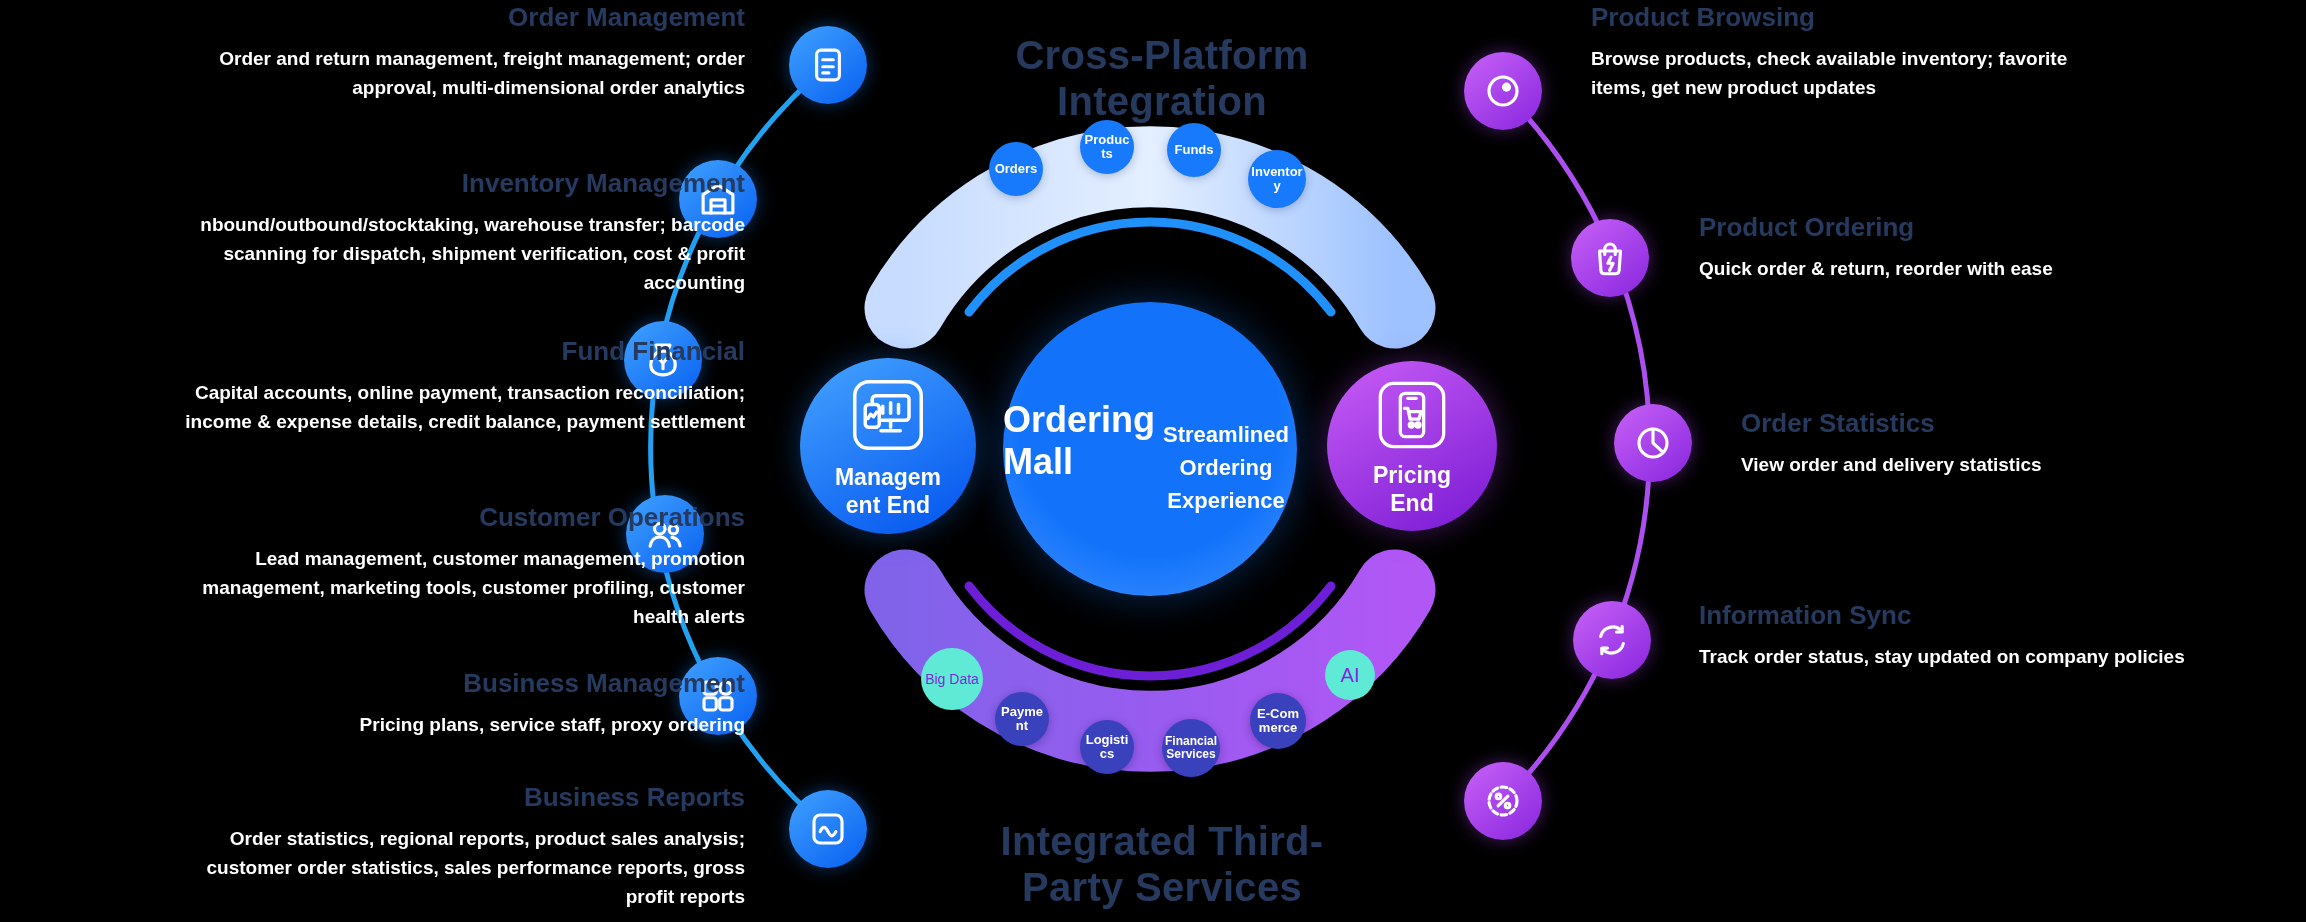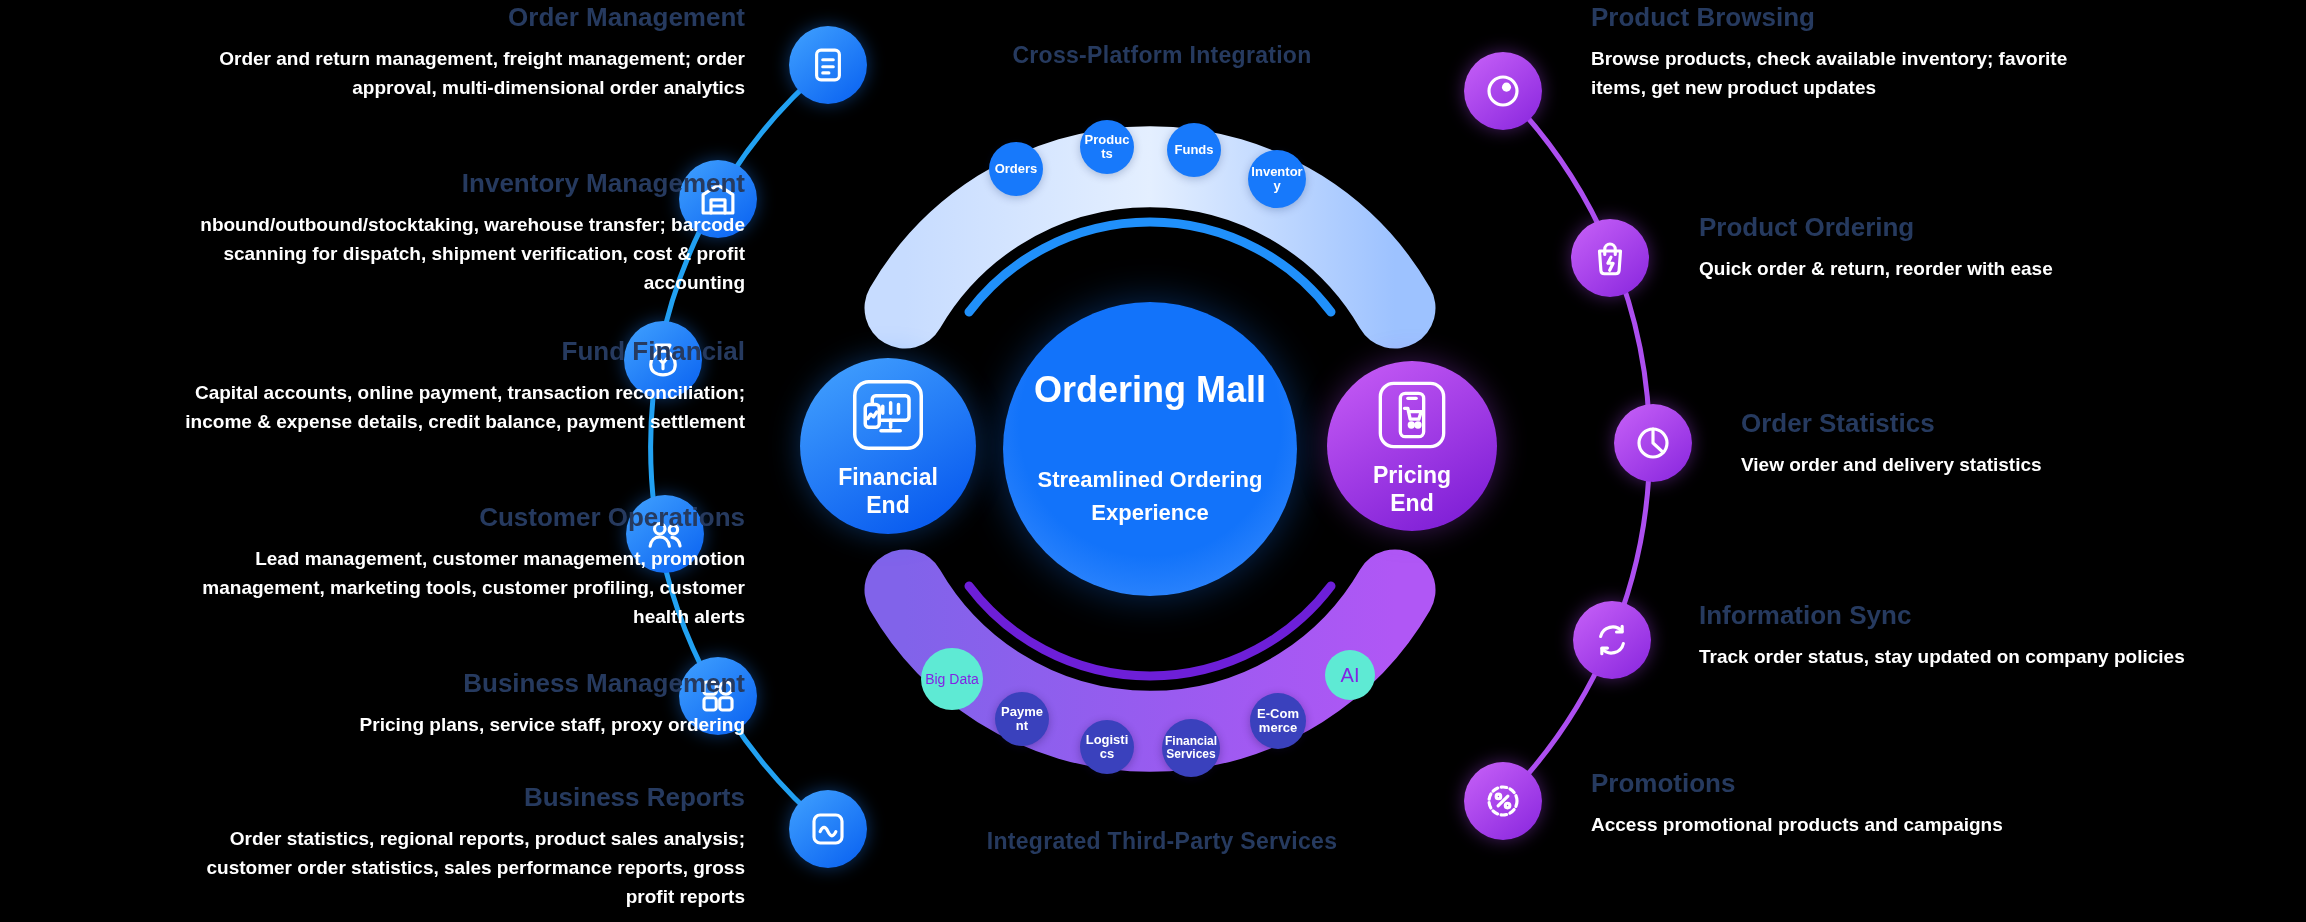--- a/index.html
+++ b/index.html
@@ -6,31 +6,31 @@
   .canvas {
     position:relative; width:2306px; height:922px; overflow:hidden;
     background:#000000;
     font-family:"Liberation Sans", sans-serif;
   }
   .overlay { position:absolute; left:0; top:0; width:2306px; height:922px; }
 
   
   .section-title {
     position:absolute; text-align:center; font-weight:800;
-    font-size:23px; line-height:46px; color:#263a5f; letter-spacing:0.3px;
+    font-size:40px; line-height:46px; color:#263a5f; letter-spacing:0.3px;
   }
   .top-title { left:912px; top:32px; width:500px; }
   .bottom-title { left:982px; top:818px; width:360px; }
 
   
   .center-circle {
     position:absolute; left:1003px; top:302px; width:294px; height:294px;
     border-radius:50%;
     background:radial-gradient(circle at 50% 42%, #1273fa 0%, #1273fa 58%, #4795ff 100%);
-    display:flex; flex-direction:column; align-items:center; justify-content:center;
+    display:flex; flex-direction:row; align-items:center; justify-content:center;
     box-shadow:0 0 40px rgba(22,119,255,0.35);
   }
   .center-title { color:#ffffff; font-weight:800; font-size:36px; margin-bottom:16px; }
   .center-sub { color:#ffffff; font-weight:600; font-size:22px; line-height:33px; width:230px; text-align:center;margin-top:36px; }
 
   .side-node {
     position:absolute; border-radius:50%;
     display:flex; flex-direction:column; align-items:center; justify-content:center;
     text-align:center;
   }
@@ -114,21 +114,21 @@
     <span class="node-icon">
       <svg width="84" height="84" viewBox="0 0 48 48" fill="none" stroke="#ffffff" stroke-width="2" stroke-linecap="round" stroke-linejoin="round">
         <rect x="5" y="5" width="38" height="38" rx="8"></rect>
         <rect x="15" y="13" width="21" height="14" rx="2"></rect>
         <path d="M21 23v-4M25.5 23v-6M30 23v-5"></path>
         <path d="M25.5 27v4M20 33h11"></path>
         <rect x="11" y="18" width="8" height="13" rx="2" fill="#1d74f5"></rect>
         <path d="M12.5 26l1.6-2.4 1.6 1.4 1.8-2.6"></path>
       </svg>
     </span>
-    <div class="node-label">Financial End</div>
+    <div class="node-label">Management End</div>
   </div>
 
   <div class="side-node order-node">
     <span class="node-icon">
       <svg width="80" height="80" viewBox="0 0 48 48" fill="none" stroke="#ffffff" stroke-width="2" stroke-linecap="round" stroke-linejoin="round">
         <rect x="5" y="5" width="38" height="38" rx="8"></rect>
         <rect x="17" y="11" width="14" height="26" rx="3"></rect>
         <path d="M21.5 14h5"></path>
         <path d="M19.5 20h2l1.4 6.5h5.2l1.4-4.5h-7.6"></path>
         <circle cx="23.6" cy="30" r="1.2" fill="#ffffff"></circle>
@@ -262,18 +262,14 @@
     <p>Quick order &amp; return, reorder with ease</p>
   </div>
   <div class="feature feature-right" style="left:1741px; top:406px; width:500px;">
     <h3>Order Statistics</h3>
     <p>View order and delivery statistics</p>
   </div>
   <div class="feature feature-right" style="left:1699px; top:598px; width:580px;">
     <h3>Information Sync</h3>
     <p>Track order status, stay updated on company policies</p>
   </div>
-  <div class="feature feature-right" style="left:1591px; top:766px; width:520px;">
-    <h3>Promotions</h3>
-    <p>Access promotional products and campaigns</p>
-  </div>
 
 </div>
 
 </body></html>

